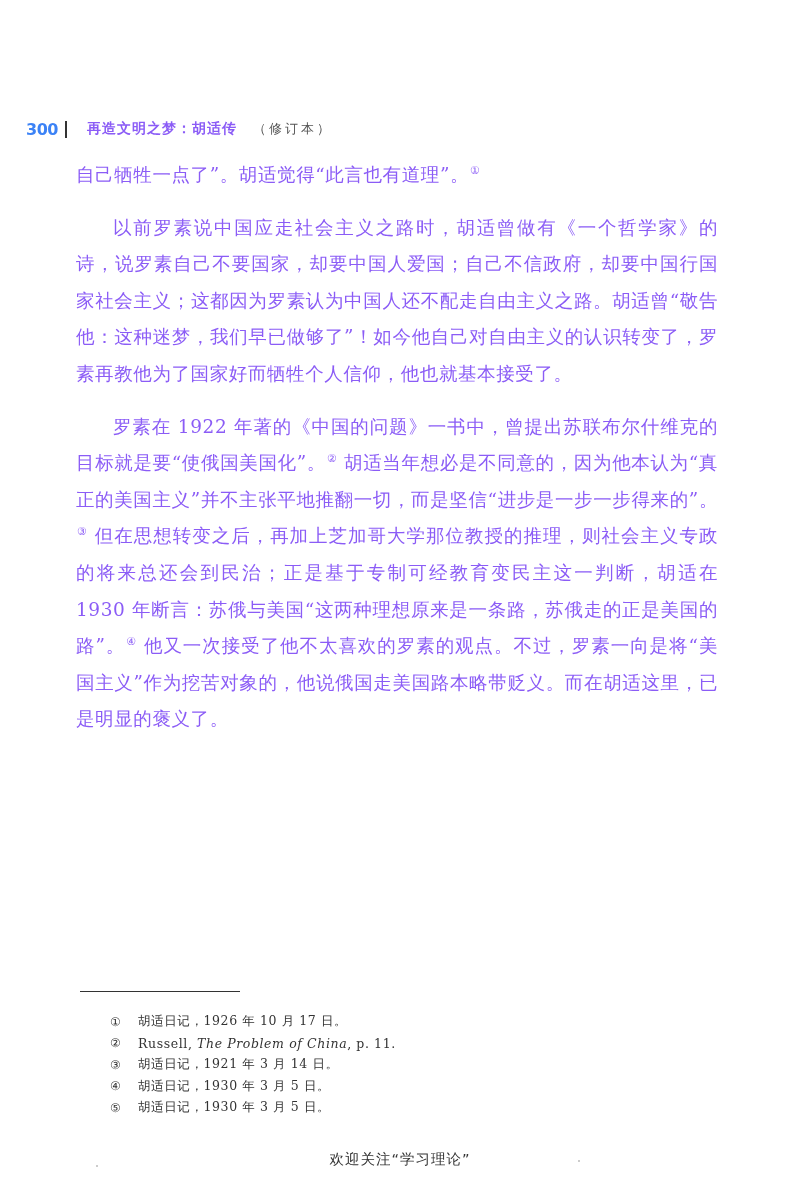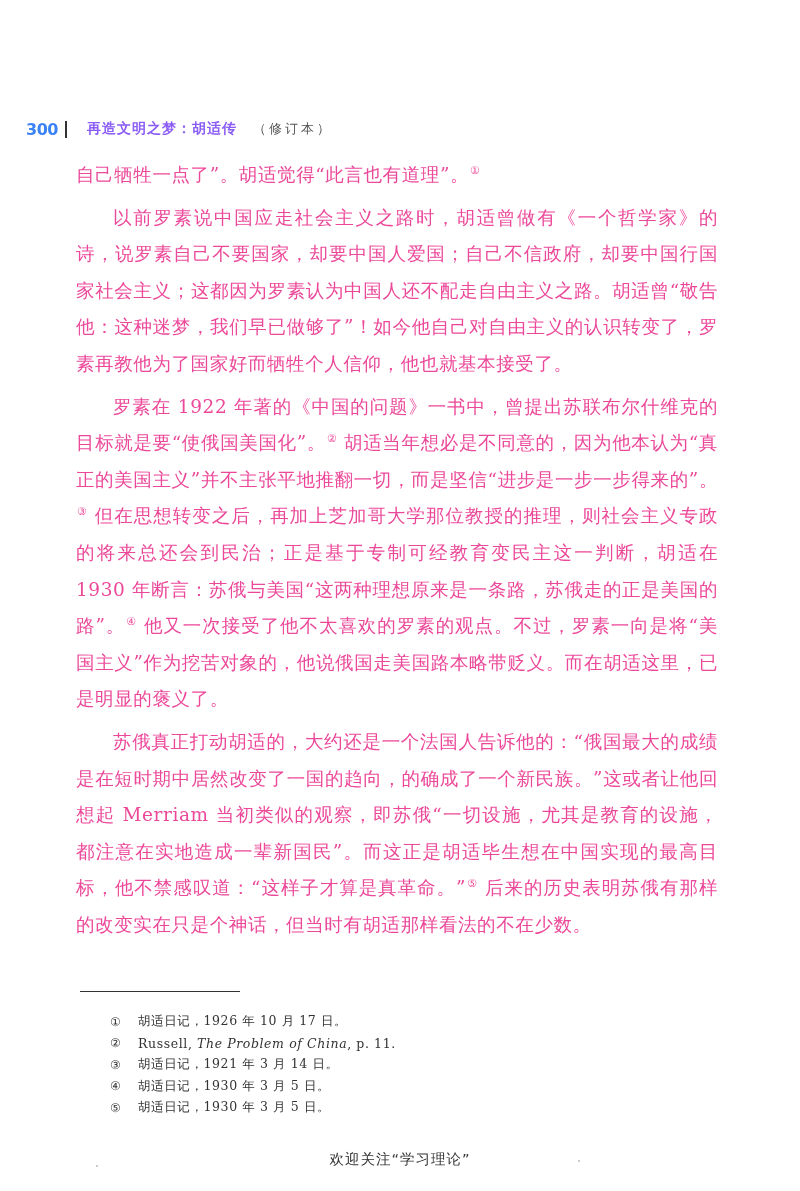--- a/index.html
+++ b/index.html
@@ -56,24 +56,24 @@
     top: 157px;
     width: 642px;
   }
   .para {
     margin: 0;
     font-size: 18.5px;
     line-height: 36.6px;
     text-align: justify;
     text-justify: inter-character;
     letter-spacing: 0.6px;
-    color: #ec4899;
+    color: #8b5cf6;
   }
   .para.indent { text-indent: 37px; }
-  .para.gap { margin-top: 6px; }
+  .para.gap { margin-top: 16px; }
   sup.fn {
     font-size: 11px;
     line-height: 0;
     vertical-align: 7px;
     margin-left: 1px;
   }
   .fn-rule {
     position: absolute;
     left: 80px;
     top: 991px;
@@ -134,23 +134,20 @@
 <main class="body-text">
   <p class="para">
     <span>自己牺牲一点了”。胡适觉得“此言也有道理”。</span><sup class="fn">①</sup>
   </p>
   <p class="para indent gap">
     <span>以前罗素说中国应走社会主义之路时，胡适曾做有《一个哲学家》的诗，说罗素自己不要国家，却要中国人爱国；自己不信政府，却要中国行国家社会主义；这都因为罗素认为中国人还不配走自由主义之路。胡适曾“敬告他：这种迷梦，我们早已做够了”！如今他自己对自由主义的认识转变了，罗素再教他为了国家好而牺牲个人信仰，他也就基本接受了。</span>
   </p>
   <p class="para indent gap">
     <span>罗素在 1922 年著的《中国的问题》一书中，曾提出苏联布尔什维克的目标就是要“使俄国美国化”。</span><sup class="fn">②</sup><span> 胡适当年想必是不同意的，因为他本认为“真正的美国主义”并不主张平地推翻一切，而是坚信“进步是一步一步得来的”。</span><sup class="fn">③</sup><span> 但在思想转变之后，再加上芝加哥大学那位教授的推理，则社会主义专政的将来总还会到民治；正是基于专制可经教育变民主这一判断，胡适在 1930 年断言：苏俄与美国“这两种理想原来是一条路，苏俄走的正是美国的路”。</span><sup class="fn">④</sup><span> 他又一次接受了他不太喜欢的罗素的观点。不过，罗素一向是将“美国主义”作为挖苦对象的，他说俄国走美国路本略带贬义。而在胡适这里，已是明显的褒义了。</span>
   </p>
-  <p class="para indent gap">
-    <span>苏俄真正打动胡适的，大约还是一个法国人告诉他的：“俄国最大的成绩是在短时期中居然改变了一国的趋向，的确成了一个新民族。”这或者让他回想起 Merriam 当初类似的观察，即苏俄“一切设施，尤其是教育的设施，都注意在实地造成一辈新国民”。而这正是胡适毕生想在中国实现的最高目标，他不禁感叹道：“这样子才算是真革命。”</span><sup class="fn">⑤</sup><span> 后来的历史表明苏俄有那样的改变实在只是个神话，但当时有胡适那样看法的不在少数。</span>
-  </p>
 </main>
 
 <div class="fn-rule"></div>
 
 <section class="footnotes">
   <div class="footnote">
     <span class="fn-mark">①</span>
     <span class="fn-text">胡适日记，1926 年 10 月 17 日。</span>
   </div>
   <div class="footnote">

